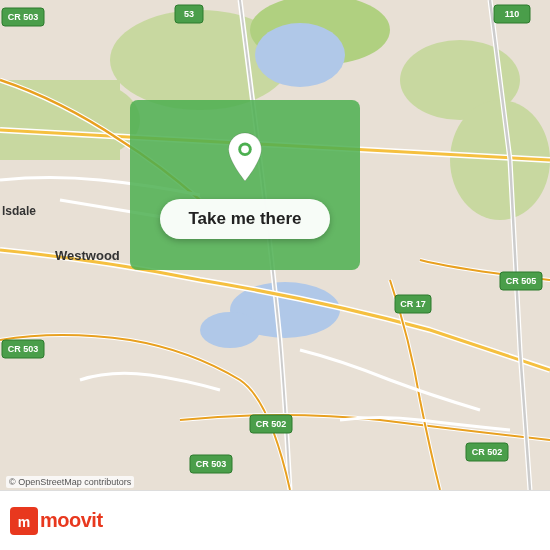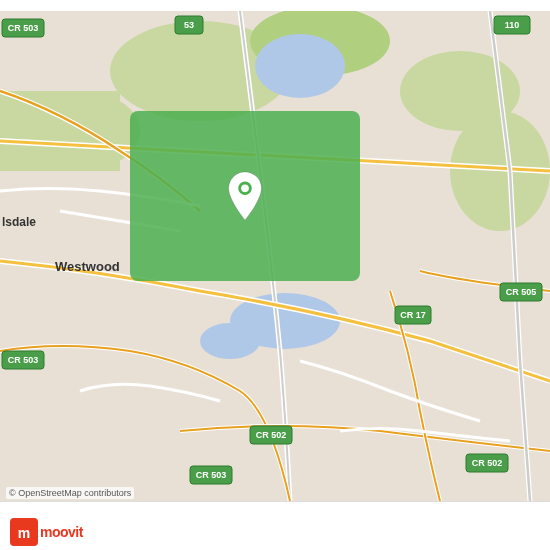--- a/index.html
+++ b/index.html
@@ -10,21 +10,20 @@
       font-family: Arial, sans-serif;
       position: relative;
     }
 
     #map-container {
       width: 550px;
       height: 490px;
       position: relative;
       overflow: hidden;
       background-color: #86efac;
-      margin-top: 11px;
     }
 
     
     #map-svg {
       width: 100%;
       height: 100%;
       position: absolute;
       top: 0; left: 0;
     }
 
@@ -79,21 +78,21 @@
       flex: 1;
     }
 
     #moovit-logo {
       display: flex;
       align-items: center;
       gap: 2px;
     }
 
     #moovit-logo .logo-text {
-      font-size: 14px;
+      font-size: 20px;
       font-weight: 700;
       color: #e8381e;
       letter-spacing: -0.5px;
       text-align: right;
     }
 
     #osm-attribution {
       position: absolute;
       bottom: 2px;
       left: 6px;
@@ -189,20 +188,21 @@
   </svg>
 
   <div id="button-overlay">
 
     <svg id="pin-icon" viewBox="0 0 44 54" xmlns="http://www.w3.org/2000/svg">
       <path d="M22 2C12.6 2 5 9.6 5 19c0 12.5 17 33 17 33s17-20.5 17-33C39 9.6 31.4 2 22 2z" fill="white" stroke="rgba(0,0,0,0.15)" stroke-width="1"></path>
       <circle cx="22" cy="19" r="7" fill="#4CAF50"></circle>
       <circle cx="22" cy="19" r="4" fill="white"></circle>
     </svg>
 
+    <button id="take-me-there-btn">Take me there</button>
   </div>
 
   <div id="osm-attribution">
     <span>© OpenStreetMap contributors</span>
   </div>
 </div>
 
 <div id="bottom-bar">
 
   <div id="moovit-logo">

